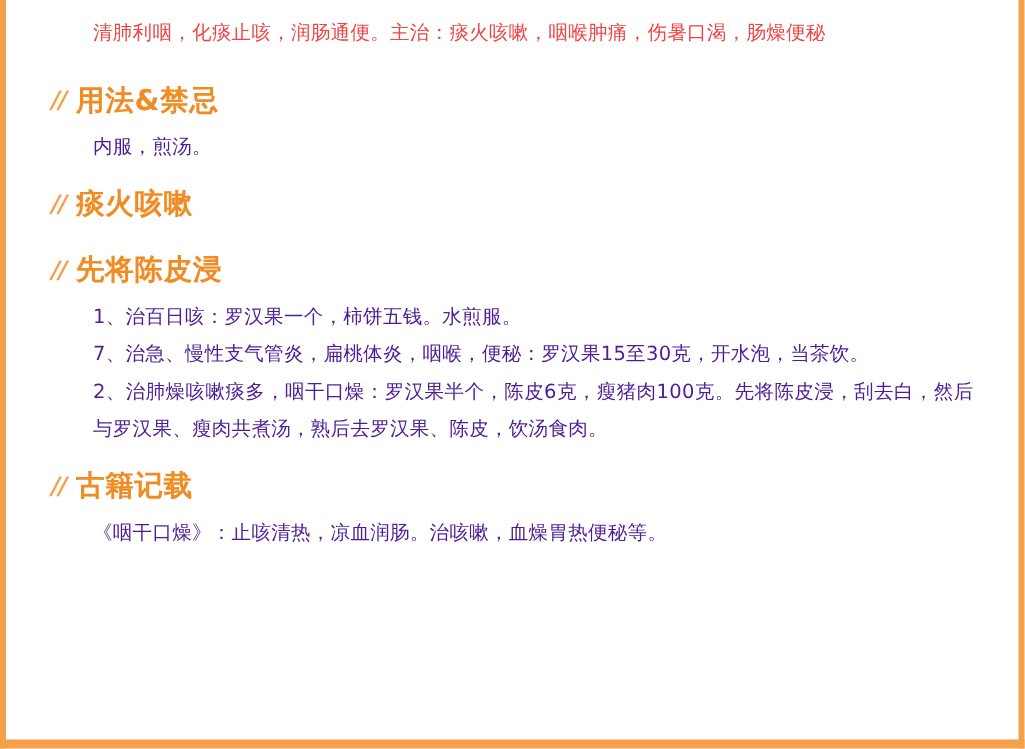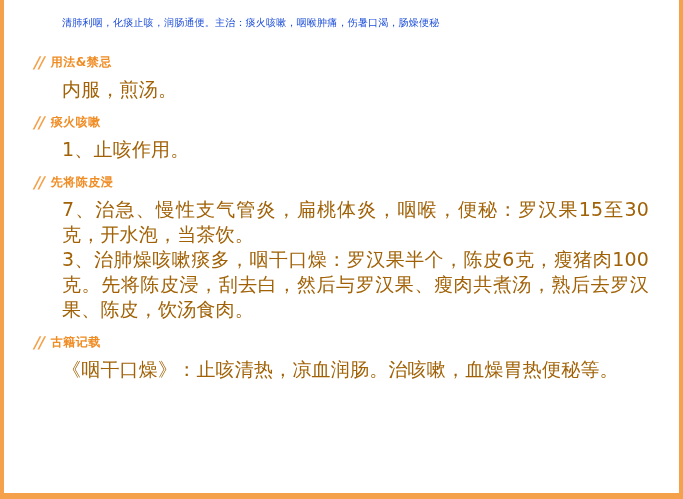--- a/index.html
+++ b/index.html
@@ -22,22 +22,22 @@
     border-left: 4px solid #f5a04a;
     border-right: 4px solid #f5a04a;
     border-bottom: 6px solid #f5a04a;
     padding: 0;
   }
   .content {
     position: relative;
     padding: 6px 26px 0 22px;
   }
   .intro-line {
-    color: #1d4ed8;
-    font-size: 10px;
+    color: #ef4444;
+    font-size: 13px;
     line-height: 22px;
     padding: 6px 0 10px 36px;
     letter-spacing: 0.2px;
   }
   .section {
     margin-top: 6px;
   }
   .sec-head {
     display: flex;
     align-items: center;
@@ -47,30 +47,30 @@
   .slashes {
     color: #f5a04a;
     font-size: 16px;
     font-weight: bold;
     letter-spacing: -1px;
     line-height: 1;
     transform: skewX(-12deg);
   }
   .sec-title {
     color: #f08c24;
-    font-size: 12px;
+    font-size: 19px;
     font-weight: bold;
     letter-spacing: 0.5px;
   }
   .sec-body {
     padding: 2px 4px 2px 36px;
   }
   .para {
-    color: #a16207;
-    font-size: 19px;
+    color: #4c1d95;
+    font-size: 13px;
     line-height: 25px;
     letter-spacing: 0.2px;
     text-align: justify;
   }
   .para.indent-hang {
     text-indent: 0;
   }
 </style>
 </head>
 <body>
@@ -89,32 +89,32 @@
         <div class="para">内服，煎汤。</div>
       </div>
     </div>
 
     <div class="section">
       <div class="sec-head">
         <span class="slashes">//</span>
         <span class="sec-title">痰火咳嗽</span>
       </div>
       <div class="sec-body">
-        <div class="para">1、止咳作用。</div>
       </div>
     </div>
 
     <div class="section">
       <div class="sec-head">
         <span class="slashes">//</span>
         <span class="sec-title">先将陈皮浸</span>
       </div>
       <div class="sec-body">
+        <div class="para">1、治百日咳：罗汉果一个，柿饼五钱。水煎服。</div>
         <div class="para">7、治急、慢性支气管炎，扁桃体炎，咽喉，便秘：罗汉果15至30克，开水泡，当茶饮。</div>
-        <div class="para indent-hang">3、治肺燥咳嗽痰多，咽干口燥：罗汉果半个，陈皮6克，瘦猪肉100克。先将陈皮浸，刮去白，然后与罗汉果、瘦肉共煮汤，熟后去罗汉果、陈皮，饮汤食肉。</div>
+        <div class="para indent-hang">2、治肺燥咳嗽痰多，咽干口燥：罗汉果半个，陈皮6克，瘦猪肉100克。先将陈皮浸，刮去白，然后与罗汉果、瘦肉共煮汤，熟后去罗汉果、陈皮，饮汤食肉。</div>
       </div>
     </div>
 
     <div class="section">
       <div class="sec-head">
         <span class="slashes">//</span>
         <span class="sec-title">古籍记载</span>
       </div>
       <div class="sec-body">
         <div class="para">《咽干口燥》：止咳清热，凉血润肠。治咳嗽，血燥胃热便秘等。</div>

